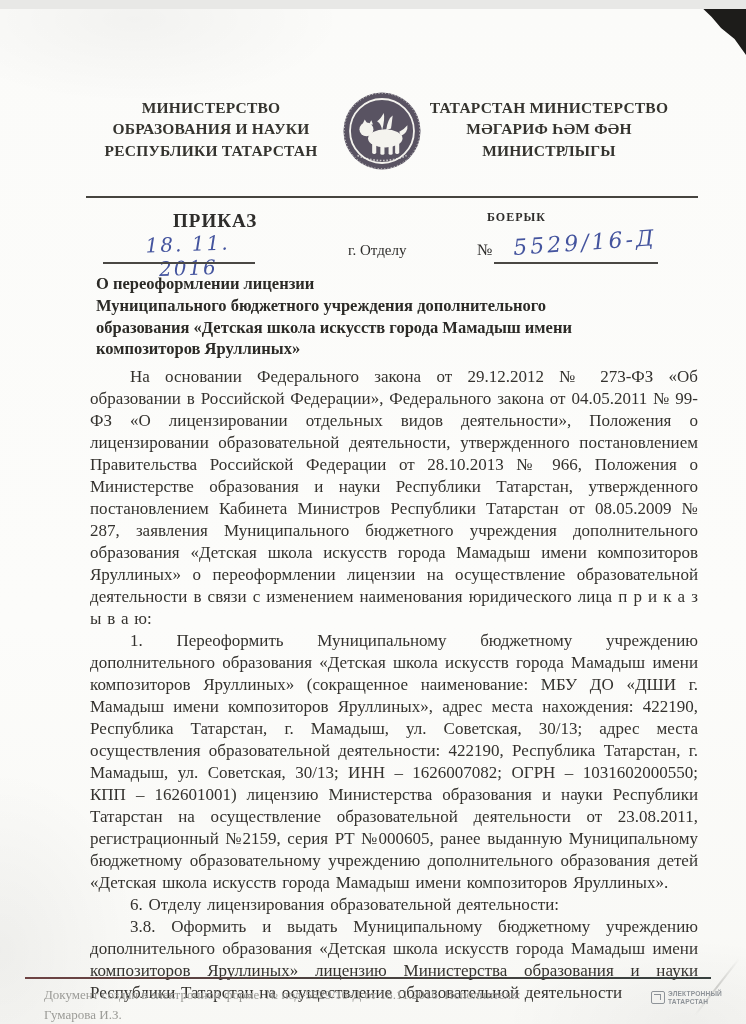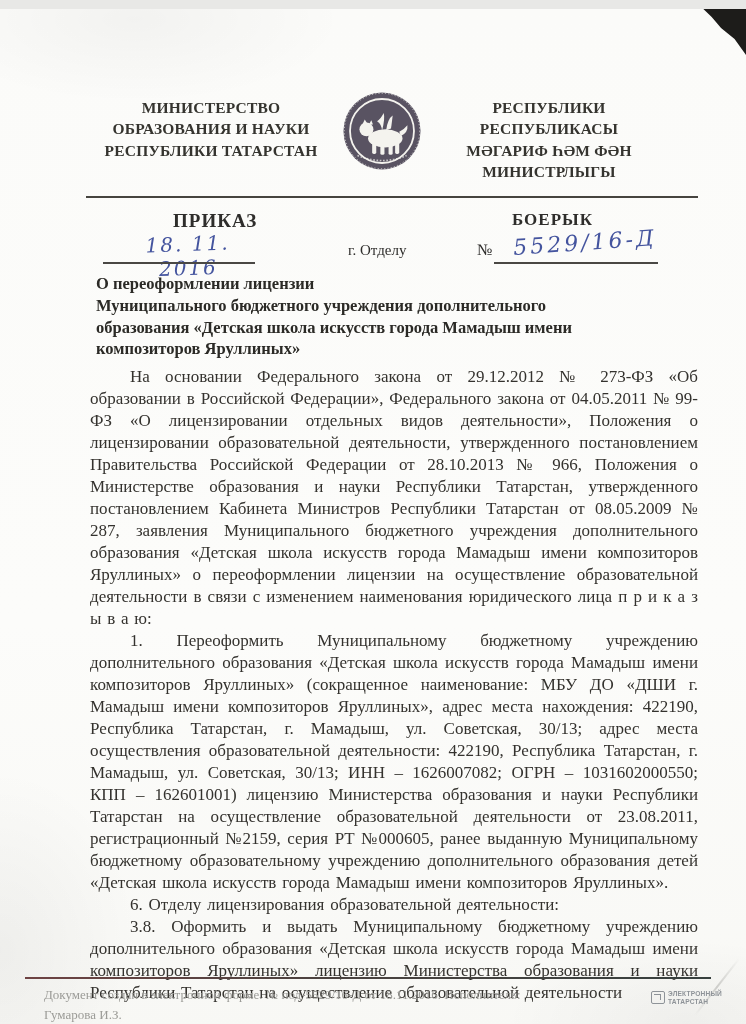--- a/index.html
+++ b/index.html
@@ -38,21 +38,21 @@
     text-align:center; font-weight:bold; font-size:15.5px; line-height:1.38;
     white-space:pre-line; color:#35342f; letter-spacing:.2px;
   }
   .emblem { position:absolute; left:341px; top:79px; width:82px; height:86px; }
   .rule-top {
     position:absolute; left:86px; top:187px; width:612px; height:2px;
     background:#46443f;
   }
   
   .lbl-prikaz { position:absolute; left:173px; top:201px; font-weight:bold; font-size:19px; letter-spacing:1px; }
-  .lbl-boeryk { position:absolute; left:512px; top:201px; font-weight:bold; font-size:17px; letter-spacing:1px; }
+  .lbl-boeryk { position:absolute; left:487px; top:201px; font-weight:bold; font-size:12px; letter-spacing:1px; }
   .hand {
     font-family:"DejaVu Serif", serif; font-style:italic;
     color:#44549e;
   }
   .hand-date {
     position:absolute; left:118px; top:223px; width:140px; text-align:center;
     font-size:20px; letter-spacing:2px; transform:rotate(-2deg);
   }
   .u-date { position:absolute; left:103px; top:253px; width:152px; height:1.6px; background:#4a4844; }
   .lbl-city { position:absolute; left:348px; top:233px; font-size:15px; }
@@ -127,21 +127,21 @@
         <rect x="58" y="66" width="5" height="13" rx="2"></rect>
         <rect x="66" y="64" width="5" height="14" rx="2"></rect>
         <path d="M73 56 q9 -4 8 -13 q-5 6 -10 8 z"></path>
         <path d="M50 50 q4 -16 2 -22 q-4 8 -8 10 q6 4 6 12 z"></path>
         <path d="M55 49 q2 -14 8 -18 q-1 9 -2 16 z"></path>
       </g>
       <path d="M20 80 q30 12 60 0" fill="none" stroke="#f4f3ee" stroke-width="2" stroke-dasharray="2 2" opacity="0.7"></path>
     </svg>
   </div>
 
-  <div class="hdr-right">РЕСПУБЛИКИ РЕСПУБЛИКАСЫ
+  <div class="hdr-right">ТАТАРСТАН МИНИСТЕРСТВО
 МӘГАРИФ ҺӘМ ФӘН
 МИНИСТРЛЫГЫ</div>
 
   <div class="rule-top"></div>
 
   <div class="lbl-prikaz">ПРИКАЗ</div>
   <div class="lbl-boeryk">БОЕРЫК</div>
 
   <div class="hand hand-date">18. 11. 2016</div>
   <div class="u-date"></div>

